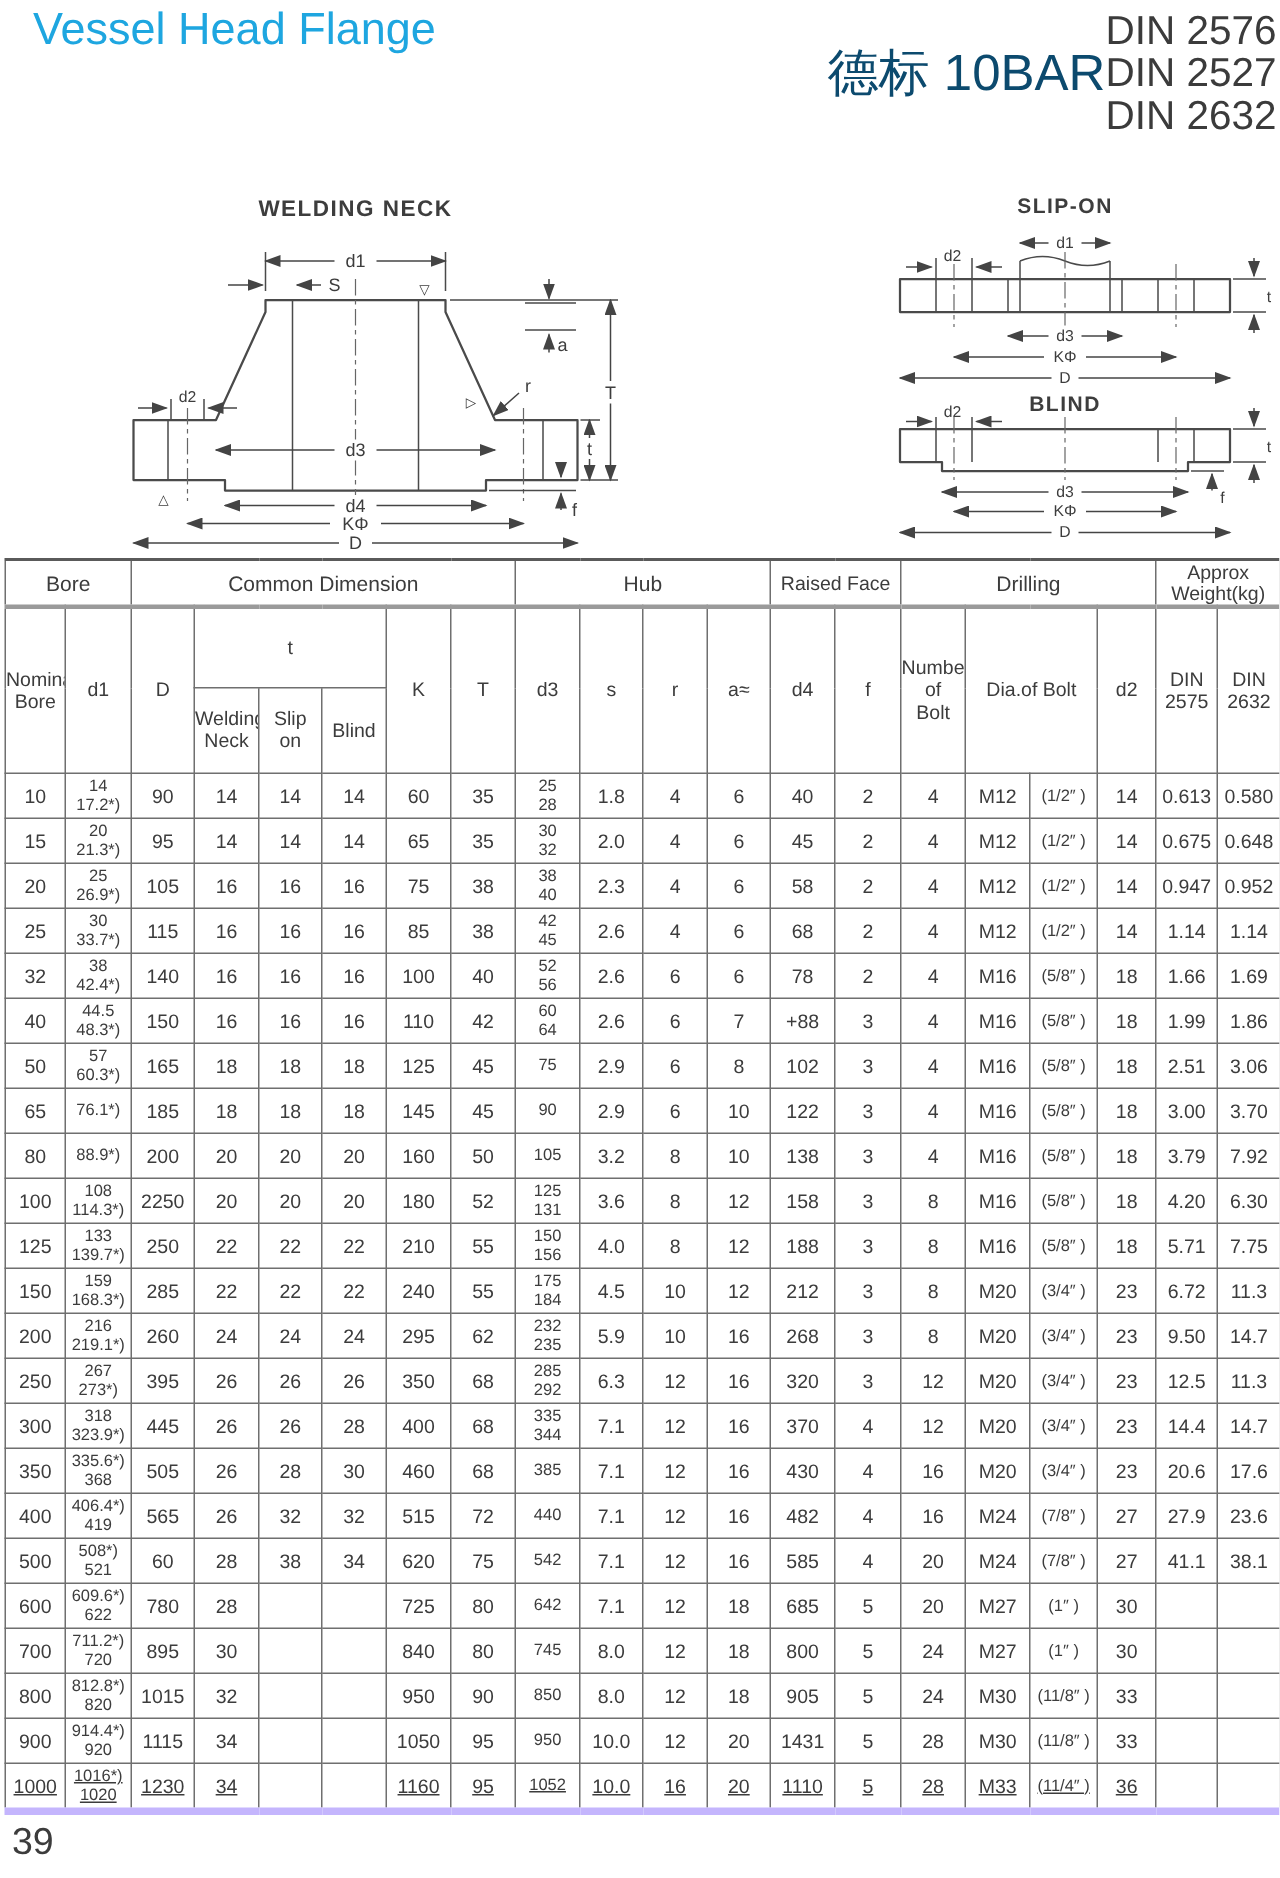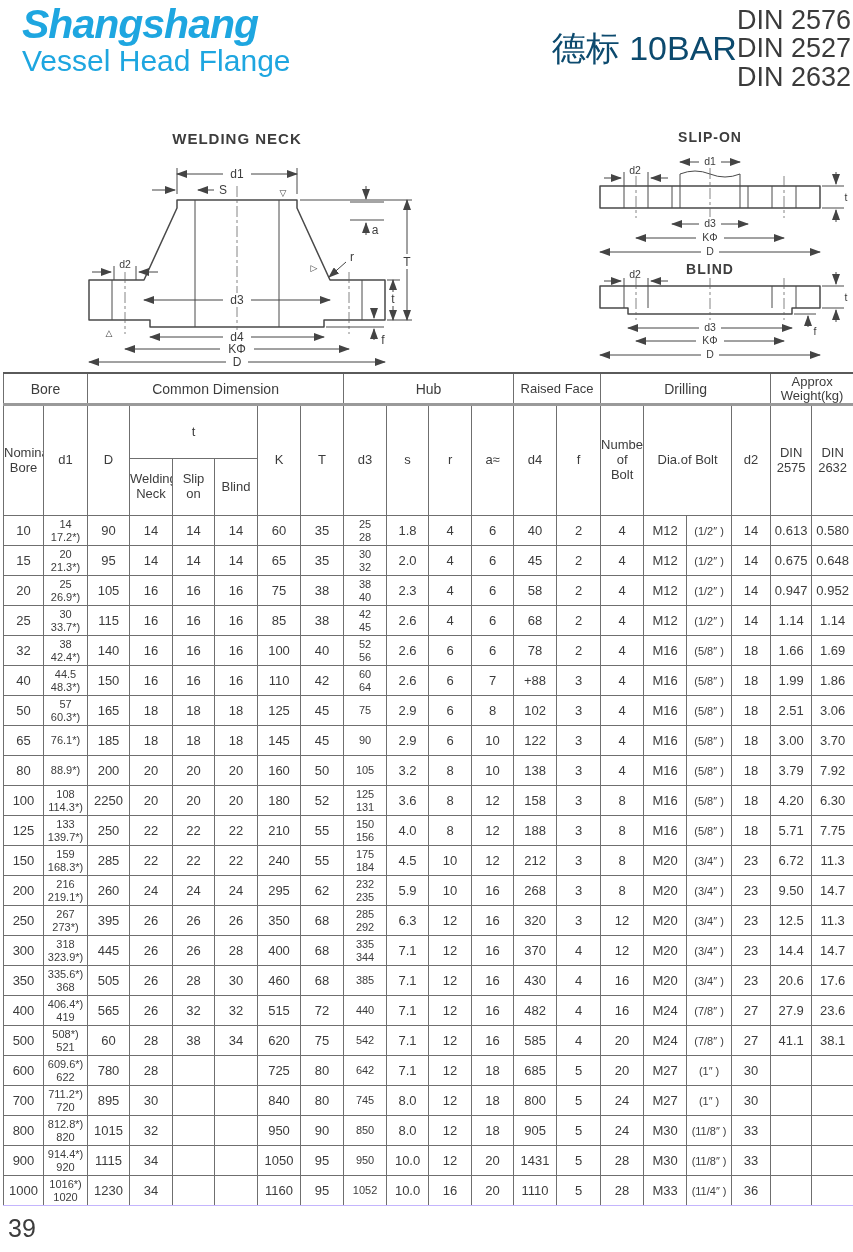--- a/index.html
+++ b/index.html
@@ -30,31 +30,30 @@
   table.flange th,table.flange td{border:1px solid #6f6f6f;text-align:center;vertical-align:middle;
       padding:0;font-weight:normal;color:#3c3c3c;overflow:hidden;}
   table.flange{border-top:2px solid #5a5a5a;}
   tr.h1 th{height:29px;font-size:14px;border-bottom:3px solid #9a9a9a;}
   tr.h2 th{height:52px;font-size:13px;white-space:pre-line;line-height:1.15;}
   tr.h3 th{height:56px;font-size:13px;white-space:pre-line;line-height:1.15;}
   th.sm{font-size:11.5px;}
   tbody td{height:29px;font-size:13px;}
   td.col-d1,td.col-d3{font-size:11px;line-height:1.1;white-space:pre-line;}
   td.col-bolt_in{font-size:11px;text-align:left;padding-left:2px;}
-  tbody tr:last-child td{border-bottom:1px solid #c4b5fd;}
+  tbody tr:last-child td{border-bottom:5px solid #c4b5fd;text-decoration:underline;}
   
   .pageno{position:absolute;left:8px;top:1214px;font-size:25px;color:#3c3c3c;}
 </style>
 </head>
 <body>
 
 <div class="page">
 
   <div class="brand">
-    <div class="brand-name">Shangshang</div>
     <div class="brand-sub">Vessel Head Flange</div>
   </div>
   <div class="title-block">
     <div class="cn-title">德标 10BAR</div>
     <div class="din-list">
       <div>DIN 2576</div>
       <div>DIN 2527</div>
       <div>DIN 2632</div>
     </div>
   </div>

